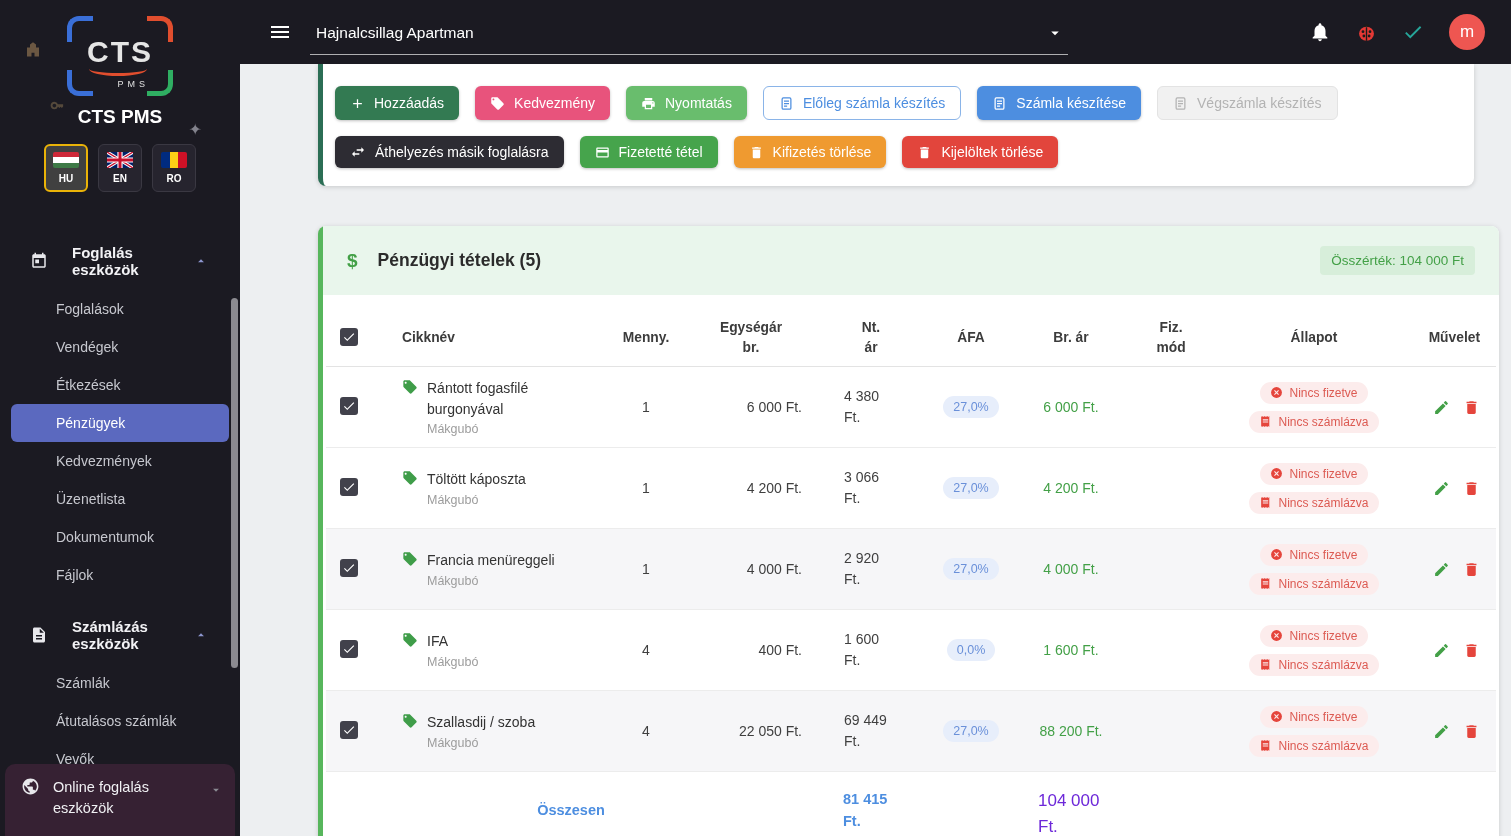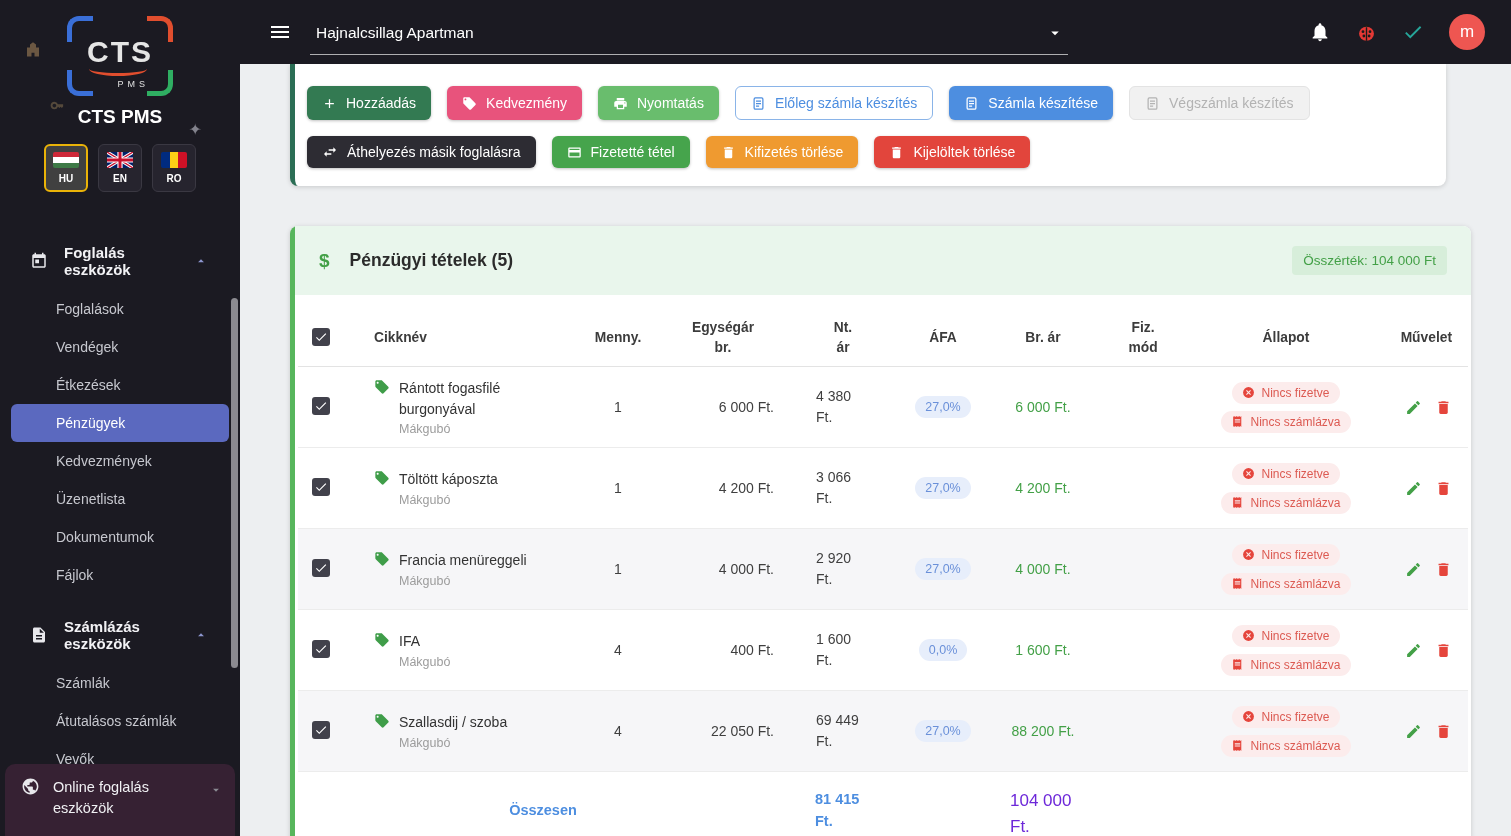--- a/index.html
+++ b/index.html
@@ -33,21 +33,21 @@
   .brand { text-align:center; font-size:19px; font-weight:bold; color:#fff; margin-top:10px; }
   .langs { display:flex; justify-content:center; gap:10px; margin:16px 0 0; }
   .lang { width:44px; height:48px; background:#26242e; border:1px solid #3a3842; border-radius:6px;
     display:flex; flex-direction:column; align-items:center; justify-content:center; gap:5px; cursor:pointer; }
   .lang.active { border:2px solid #eab308; background:#404040; }
   .lang .code { font-size:10px; color:#fff; font-weight:bold; }
   .flag { width:26px; height:16px; border-radius:2px; display:block; }
   .flag-hu { background:linear-gradient(180deg,#ce2939 0 33%,#ffffff 33% 66%,#3e7a47 66% 100%); }
   .flag-ro { background:linear-gradient(90deg,#002b7f 0 33%,#fcd116 33% 66%,#ce1126 66% 100%); }
   nav.menu { margin-top:40px; }
-  .nav-section { display:flex; align-items:center; gap:16px; padding:12px 32px 12px 30px; cursor:pointer; }
+  .nav-section { display:flex; align-items:center; gap:24px; padding:12px 32px 12px 30px; cursor:pointer; }
   .nav-section.second { margin-top:12px; }
   .nav-label { flex:1; font-size:15px; font-weight:600; color:#f2f2f5; }
   .chev { color:#8d96cf; display:inline-flex; }
   .chev.gray { color:#8a8a92; }
   .nav-ico { display:inline-flex; color:#e8e8ec; }
   .nav-item { padding:11px 16px 11px 56px; font-size:14px; color:#c7c8cf; cursor:pointer; }
   .nav-item.active { background:#5b69bf; color:#fff; border-radius:6px; margin:0 11px; padding-left:45px; }
   .scroll-thumb { position:absolute; right:2px; top:298px; width:7px; height:370px; background:#8b8a90; border-radius:4px; cursor:grab; }
   .side-footer { position:absolute; bottom:0; left:5px; right:5px; background:#362133;
     border-radius:10px 10px 0 0; padding:13px 12px 16px 16px;
@@ -62,21 +62,21 @@
   .hamburger { display:inline-flex; cursor:pointer; color:#fff; }
   .prop-select { width:758px; display:flex; align-items:center; justify-content:space-between;
     border-bottom:1px solid rgba(255,255,255,.65); padding:6px 4px 12px 6px; margin-top:8px; cursor:pointer;gap:8px; }
   .prop-select .txt { font-size:15.5px; color:#fff; }
   .top-icons { margin-left:auto; display:flex; align-items:center; gap:25px; }
   .tico { display:inline-flex; cursor:pointer; }
   .avatar { width:36px; height:36px; border-radius:50%; background:#ee5651; color:#fff;
     display:flex; align-items:center; justify-content:center; font-size:17px; cursor:pointer; }
 
   
-  .content { flex:1; padding-left:50px; overflow:hidden; }
+  .content { flex:1; padding-left:50px; overflow:hidden;margin-left:28px; }
   .card { background:#fff; box-shadow:0 1px 5px rgba(0,0,0,.16); }
   .card-actions { width:1156px; border-left:5px solid #2b6e55; border-radius:0 0 8px 8px;
     padding:22px 12px 18px 12px; }
   .btn-row { display:flex; gap:16px; }
   .btn-row + .btn-row { margin-top:16px; }
   .btn { display:inline-flex; align-items:center; gap:9px; border:none; border-radius:6px;
     padding:8px 15px; font-size:14px; font-family:inherit; color:#fff; cursor:pointer;
     box-shadow:0 1px 3px rgba(0,0,0,.25); white-space:nowrap; }
   .bico { display:inline-flex; }
   .b-darkgreen { background:#337a52; }

